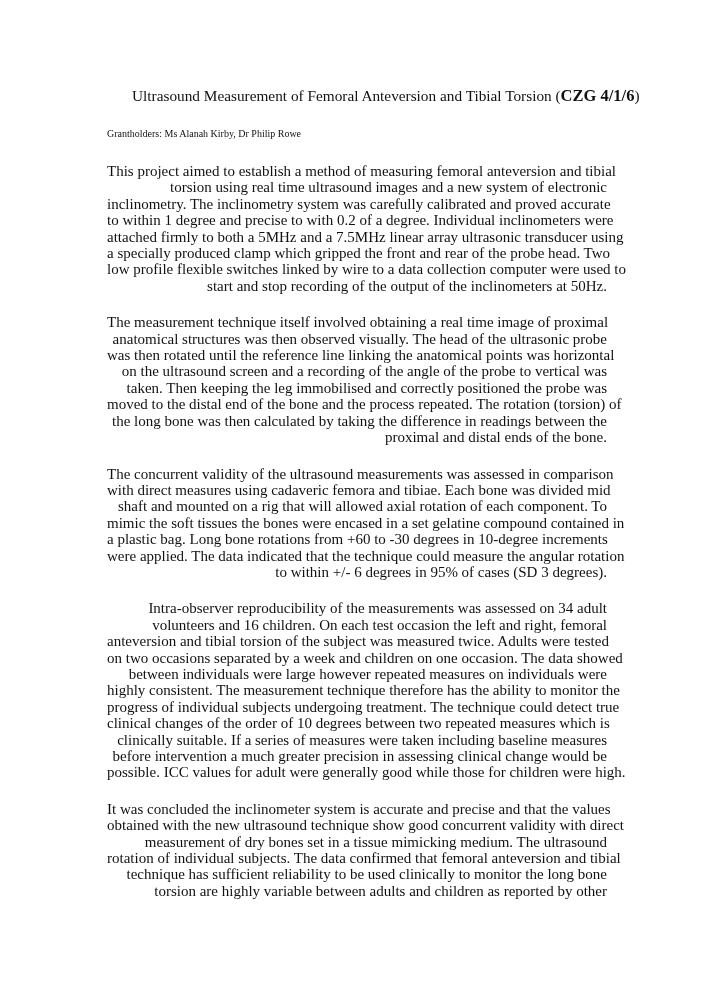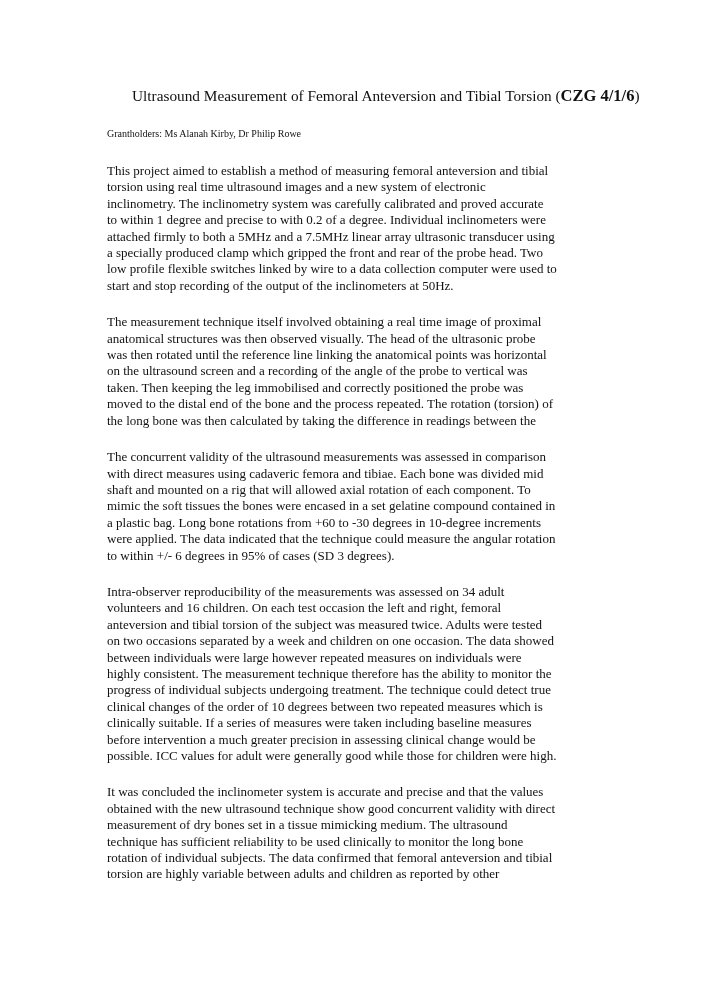--- a/index.html
+++ b/index.html
@@ -2,21 +2,21 @@
 <html><head>
 <meta charset="utf-8">
 <style>
   html, body { margin: 0; padding: 0; background: #ffffff; }
   body { width: 707px; height: 1000px; position: relative; overflow: hidden;
          font-family: "Liberation Serif", "DejaVu Serif", serif; color: #111111; }
   .page { position: absolute; left: 107px; top: 86px; width: 500px; }
   .title { font-size: 15.3px; line-height: 20px; white-space: nowrap; margin-left: 25px; }
   .title .code { font-weight: bold; font-size: 16.5px; }
   .grant { font-size: 10px; line-height: 17px; margin-top: 19px; white-space: nowrap; }
-  .para { font-size: 13px; line-height: 16.4px; margin-top: 20px; }
+  .para { font-size: 15px; line-height: 16.4px; margin-top: 20px; text-align: right; }
   .para .ln { display: block; white-space: nowrap; }
   .p1 { margin-top: 21px; }
 </style>
 </head>
 <body>
 
 <div class="page">
   <div class="title"><span>Ultrasound Measurement of Femoral Anteversion and Tibial Torsion (</span><span class="code">CZG 4/1/6</span><span>)</span></div>
 
   <div class="grant">Grantholders: Ms Alanah Kirby, Dr Philip Rowe</div>
@@ -33,20 +33,21 @@
   </div>
 
   <div class="para">
     <span class="ln">The measurement technique itself involved obtaining a real time image of proximal</span>
     <span class="ln">anatomical structures was then observed visually. The head of the ultrasonic probe</span>
     <span class="ln">was then rotated until the reference line linking the anatomical points was horizontal</span>
     <span class="ln">on the ultrasound screen and a recording of the angle of the probe to vertical was</span>
     <span class="ln">taken. Then keeping the leg immobilised and correctly positioned the probe was</span>
     <span class="ln">moved to the distal end of the bone and the process repeated. The rotation (torsion) of</span>
     <span class="ln">the long bone was then calculated by taking the difference in readings between the</span>
+    <span class="ln">proximal and distal ends of the bone.</span>
   </div>
 
   <div class="para">
     <span class="ln">The concurrent validity of the ultrasound measurements was assessed in comparison</span>
     <span class="ln">with direct measures using cadaveric femora and tibiae. Each bone was divided mid</span>
     <span class="ln">shaft and mounted on a rig that will allowed axial rotation of each component. To</span>
     <span class="ln">mimic the soft tissues the bones were encased in a set gelatine compound contained in</span>
     <span class="ln">a plastic bag. Long bone rotations from +60 to -30 degrees in 10-degree increments</span>
     <span class="ln">were applied. The data indicated that the technique could measure the angular rotation</span>
     <span class="ln">to within +/- 6 degrees in 95% of cases (SD 3 degrees).</span>
@@ -63,17 +64,17 @@
     <span class="ln">clinical changes of the order of 10 degrees between two repeated measures which is</span>
     <span class="ln">clinically suitable. If a series of measures were taken including baseline measures</span>
     <span class="ln">before intervention a much greater precision in assessing clinical change would be</span>
     <span class="ln">possible. ICC values for adult were generally good while those for children were high.</span>
   </div>
 
   <div class="para">
     <span class="ln">It was concluded the inclinometer system is accurate and precise and that the values</span>
     <span class="ln">obtained with the new ultrasound technique show good concurrent validity with direct</span>
     <span class="ln">measurement of dry bones set in a tissue mimicking medium. The ultrasound</span>
+    <span class="ln">rotation of individual subjects. The data confirmed that femoral anteversion and tibial</span>
     <span class="ln">technique has sufficient reliability to be used clinically to monitor the long bone</span>
-    <span class="ln">rotation of individual subjects. The data confirmed that femoral anteversion and tibial</span>
     <span class="ln">torsion are highly variable between adults and children as reported by other</span>
   </div>
 </div>
 
 </body></html>

